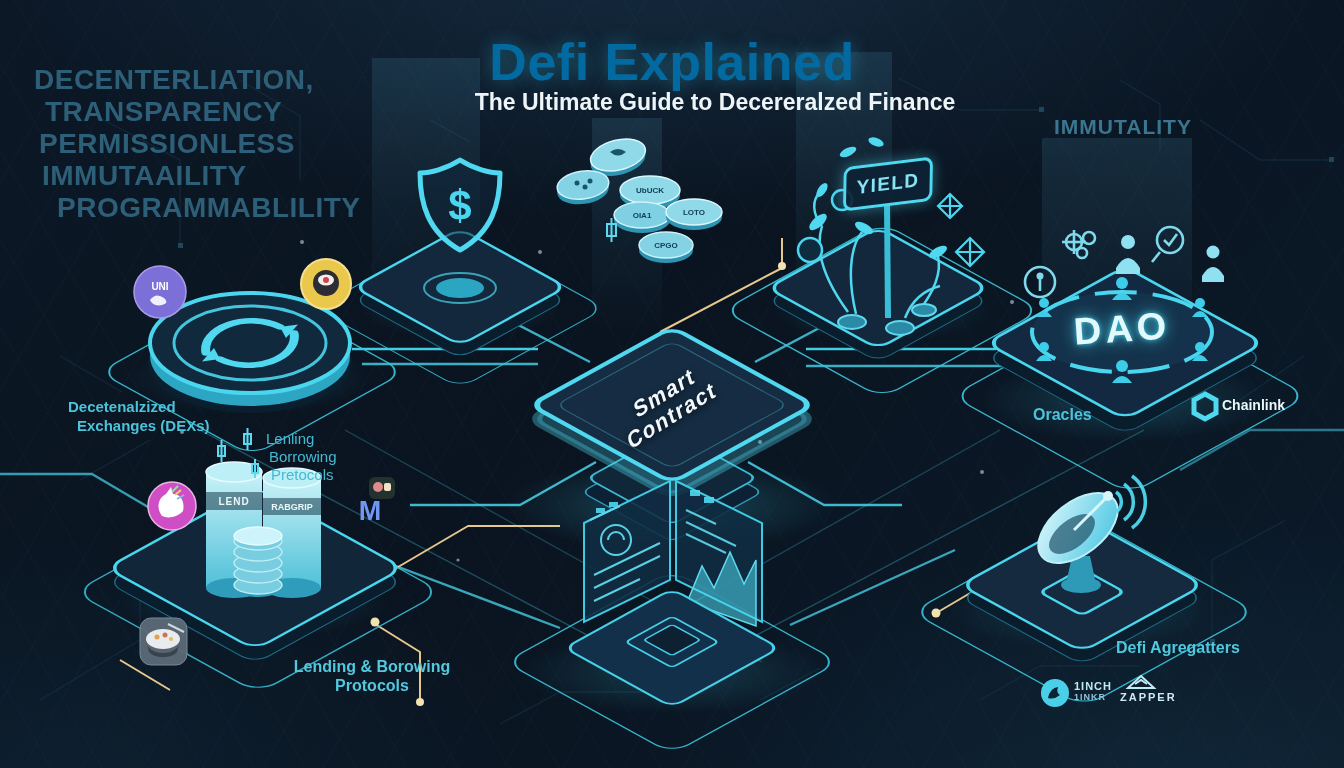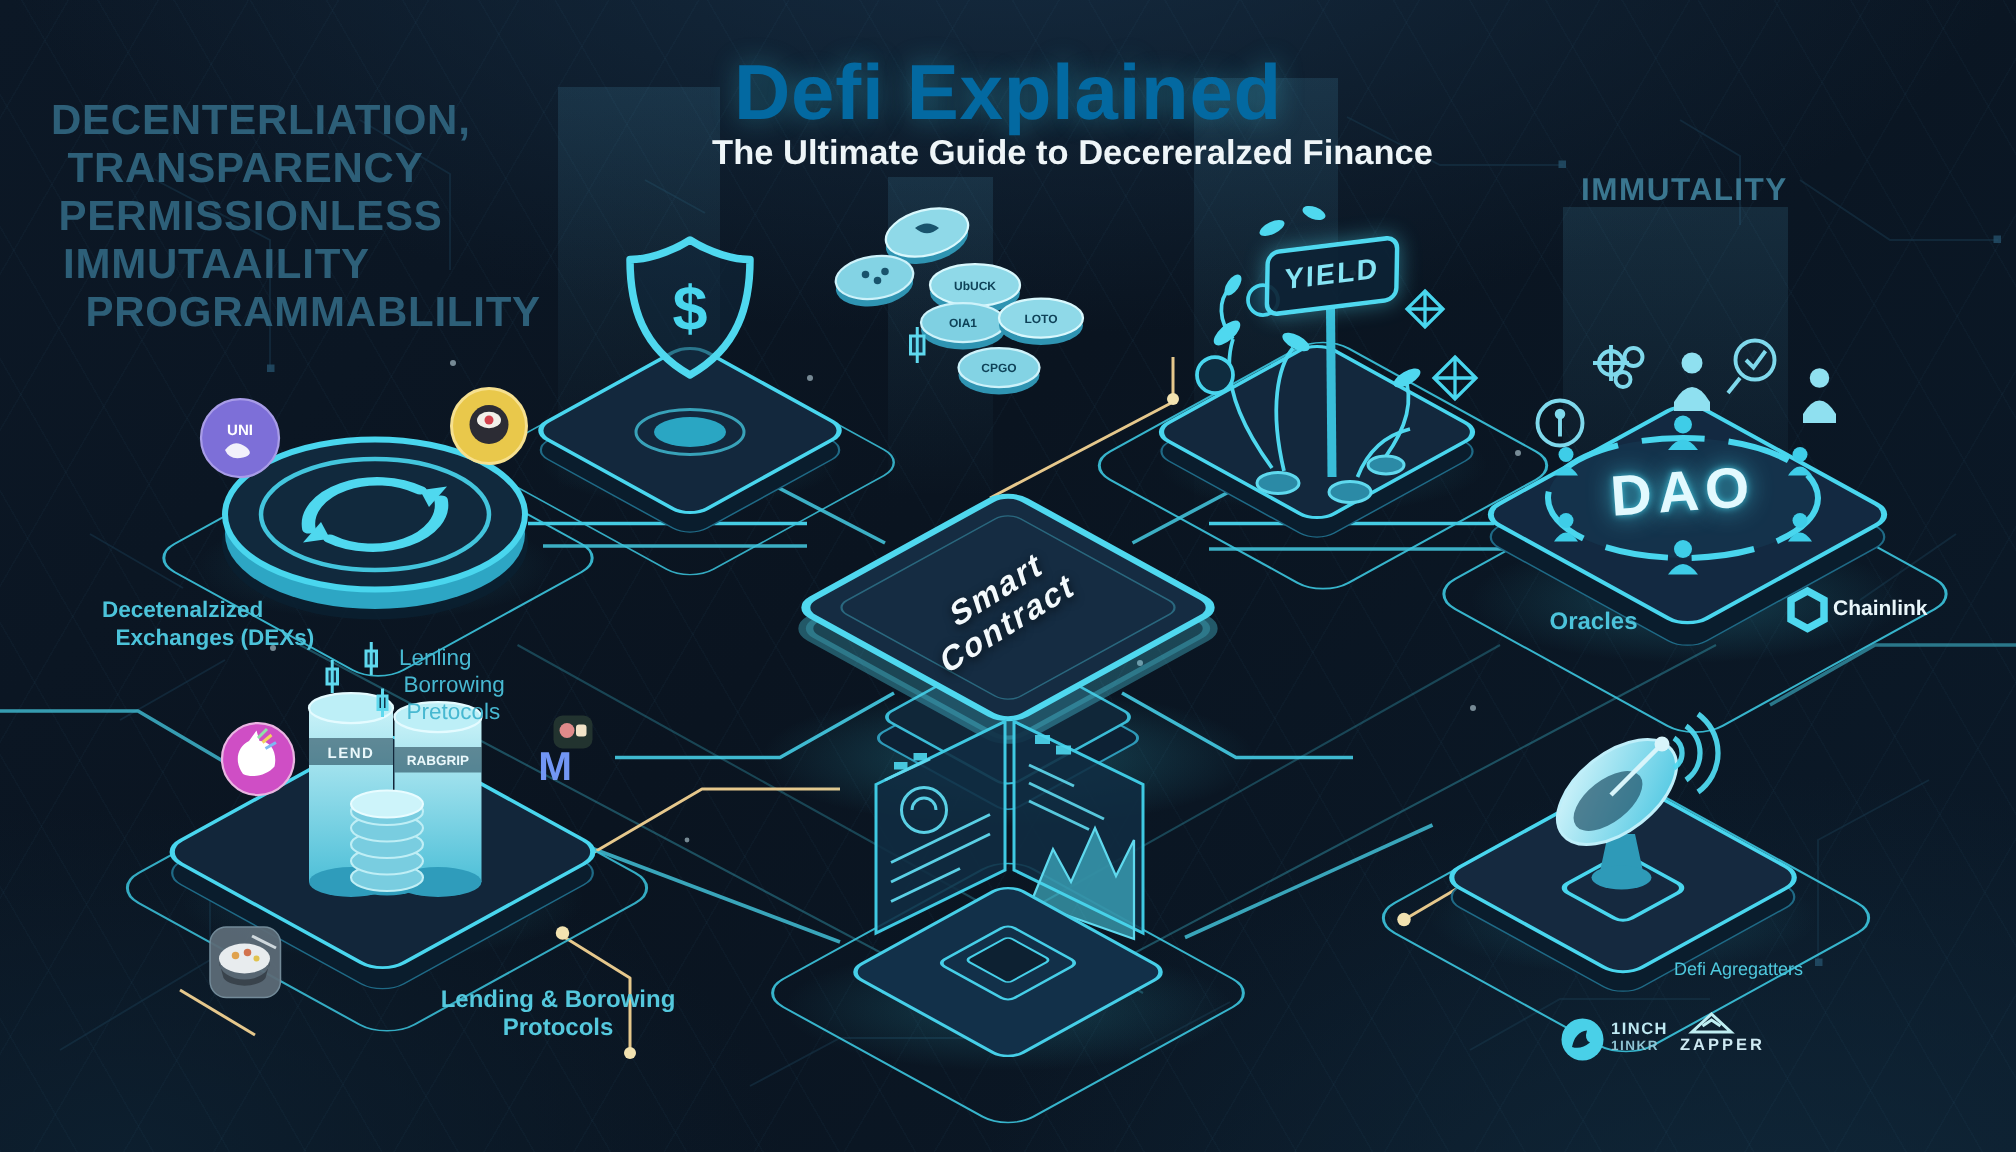--- a/index.html
+++ b/index.html
@@ -41,21 +41,21 @@
       color:#54c8dd;font-size:16px;font-weight:bold;line-height:19px;}
   .dao-label{left:1122px;top:329px;transform:translate(-50%,-50%) rotate(-4deg);
       font-size:38px;font-weight:800;color:#e2f9fe;letter-spacing:4px;
       text-shadow:0 0 16px rgba(73,214,238,.9),0 0 5px rgba(73,214,238,.8);}
   .yield-sign{left:888px;top:184px;transform:translate(-50%,-50%) rotate(-7deg) skewX(-8deg);
       width:84px;height:38px;border:3px solid #4fd8ef;border-radius:9px;background:rgba(13,35,53,.92);
       display:flex;align-items:center;justify-content:center;box-shadow:0 0 14px rgba(79,216,239,.45);
       font-size:19px;font-weight:bold;color:#86e4f4;letter-spacing:1.5px;}
   .oracles{left:1033px;top:406px;color:#4cc3da;font-size:16px;font-weight:bold;}
   .chainlink{left:1222px;top:397px;color:#e9f6fa;font-size:14px;font-weight:bold;}
-  .agg-label{left:1116px;top:639px;color:#4fc9de;font-size:12px;font-weight:normal;text-align:right;}
+  .agg-label{left:1116px;top:639px;color:#4fc9de;font-size:16px;font-weight:bold;text-align:right;}
   .inch{left:1074px;top:681px;color:#bfe9f2;font-size:11px;font-weight:bold;line-height:11px;letter-spacing:1px;}
   .inch div:nth-child(2){color:#8fc4d4;font-size:9px;}
   .zapper{left:1120px;top:691px;color:#cfeaf3;font-size:11px;font-weight:bold;letter-spacing:2px;}
 </style>
 </head>
 <body>
 
 <svg width="1344" height="768" viewBox="0 0 1344 768">
   <defs>
     <radialGradient id="glowCyan">

